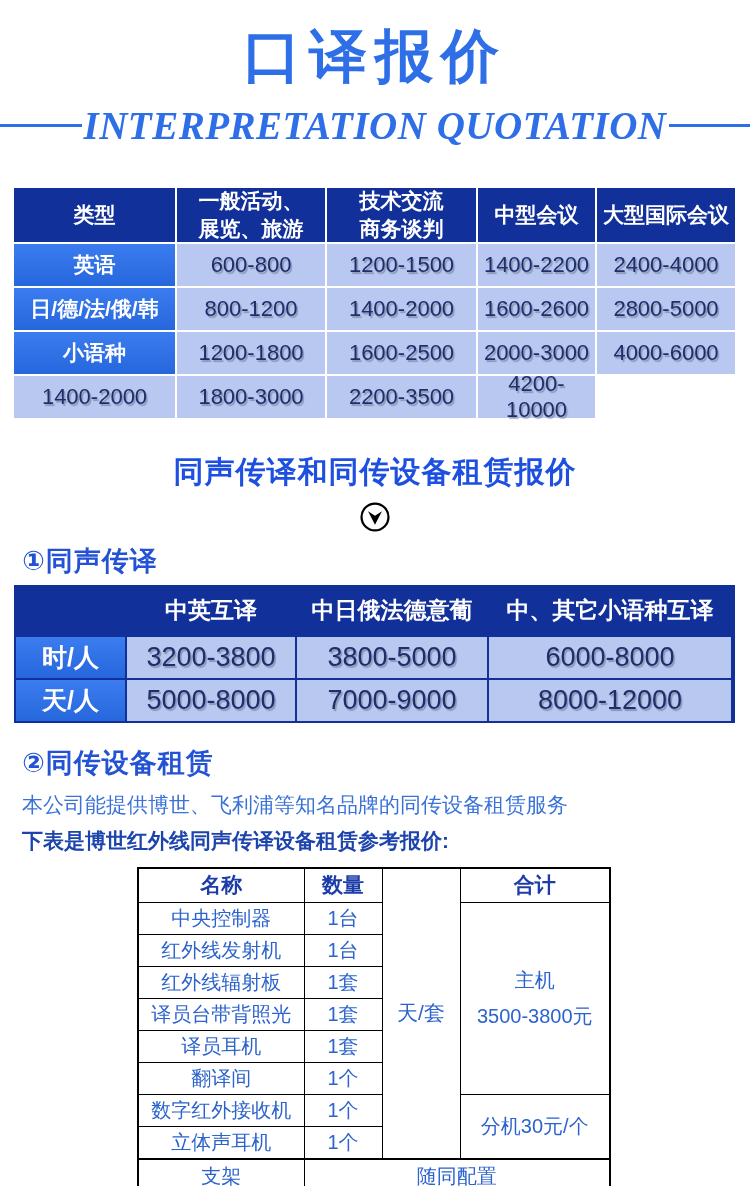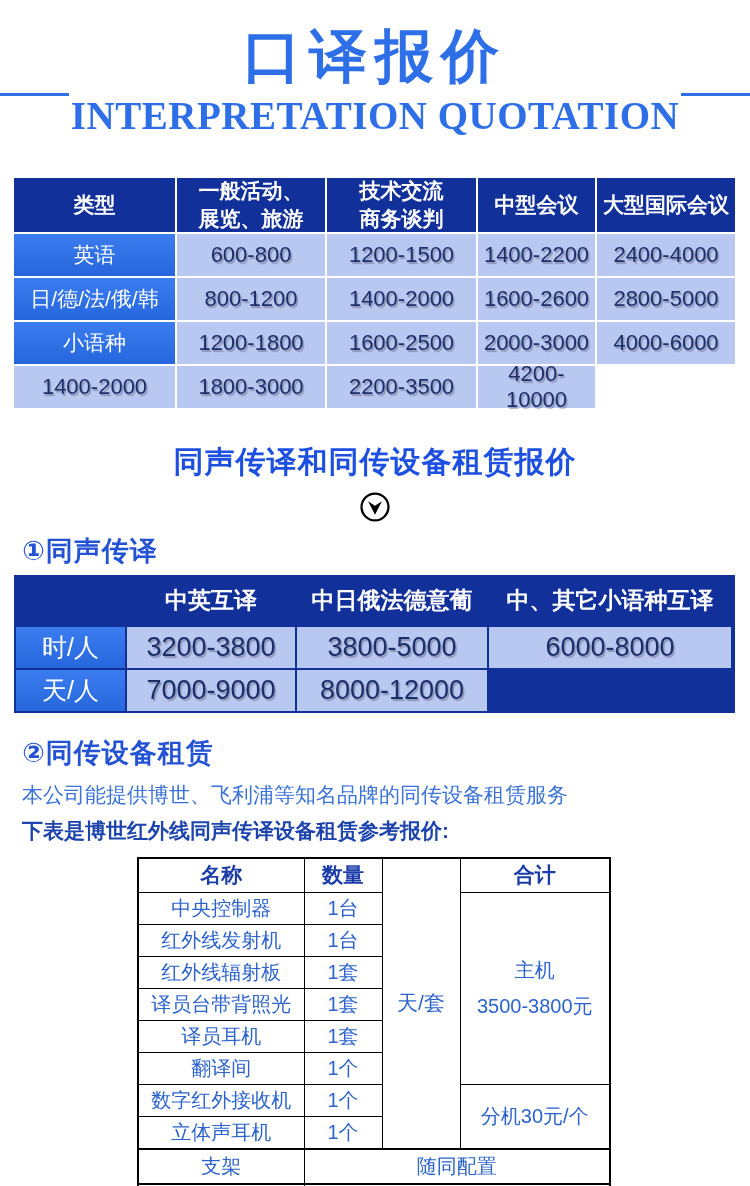--- a/index.html
+++ b/index.html
@@ -6,21 +6,21 @@
   .page{
     position:relative;width:750px;height:1186px;background:#fff;overflow:hidden;
     font-family:"Liberation Sans","DejaVu Sans",sans-serif;
   }
   
   .main-title{
     margin:26px 0 0;text-align:center;
     font-size:58px;font-weight:bold;letter-spacing:8px;line-height:1.05;
     color:var(--title-blue,#2e6fe8);
   }
-  .subtitle-row{display:flex;margin-top:6px;}
+  .subtitle-row{display:flex;align-items:center;margin-top:16px;font-style:italic;}
   .subtitle-row .rule{flex:1;height:3px;background:var(--title-blue,#2e6fe8);}
   .subtitle{
     font-family:"Liberation Serif","DejaVu Serif",serif;
     font-size:39px;font-weight:bold;color:var(--title-blue,#2e6fe8);
     white-space:nowrap;padding:0 2px;letter-spacing:0.5px;
   }
   
   .gridtable{display:grid;gap:2px;}
   .gridtable .c{display:flex;align-items:center;justify-content:center;text-align:center;}
   .t1{width:727px;margin:40px 0 0 14px;background:#fff;
@@ -28,21 +28,21 @@
   .t1 .h{height:54px;}
   .t1 .lbl,.t1 .d{height:42px;}
   .t2{width:717px;margin:6px 0 0 14px;background:var(--navy,#12309a);padding:2px;
       grid-template-columns:109px 168px 190px 242px;}
   .t2 .h{height:48px;}
   .t2 .lbl,.t2 .d{height:41px;}
   .h{background:var(--navy,#12309a);color:#fff;font-weight:bold;font-size:21px;
      line-height:1.35;white-space:pre-line;}
   .t2 .h{font-size:23px;}
   .lbl{background:linear-gradient(180deg,var(--label-blue,#3b7cf0) 0%,var(--label-blue-dark,#2667dd) 100%);
-       color:#fff;font-weight:normal;font-size:21px;}
+       color:#fff;font-weight:bold;font-size:21px;}
   .t2 .lbl{font-size:25px;}
   .d{background:var(--cell-bg,#b9c8f0);color:var(--cell-text,#1c2f6a);
      font-size:22px;text-shadow:1.5px 2px 1px rgba(70,70,95,.40);}
   .t2 .d{font-size:27px;}
   
   .section-title{margin:34px 0 0;text-align:center;font-size:30px;font-weight:bold;
     color:var(--section-blue,#1d4fe0);letter-spacing:1px;}
   .arrow-wrap{width:32px;margin:8px auto 0;display:block;line-height:0;}
   .sub-heading{margin:10px 0 0 22px;font-size:27px;font-weight:bold;
     color:var(--heading-blue,#2353d4);letter-spacing:1px;}
@@ -122,20 +122,21 @@
     <div class="c h">中英互译</div>
     <div class="c h">中日俄法德意葡</div>
     <div class="c h">中、其它小语种互译</div>
 
     <div class="c lbl">时/人</div>
     <div class="c d">3200-3800</div>
     <div class="c d">3800-5000</div>
     <div class="c d">6000-8000</div>
 
     <div class="c lbl">天/人</div>
+    <div class="c d">5000-8000</div>
     <div class="c d">7000-9000</div>
     <div class="c d">8000-12000</div>
   </div>
 
   <h3 class="sub-heading eq-heading">②同传设备租赁</h3>
   <p class="desc1">本公司能提供博世、飞利浦等知名品牌的同传设备租赁服务</p>
   <p class="desc2">下表是博世红外线同声传译设备租赁参考报价:</p>
 
   <table class="t3">
     <colgroup>

